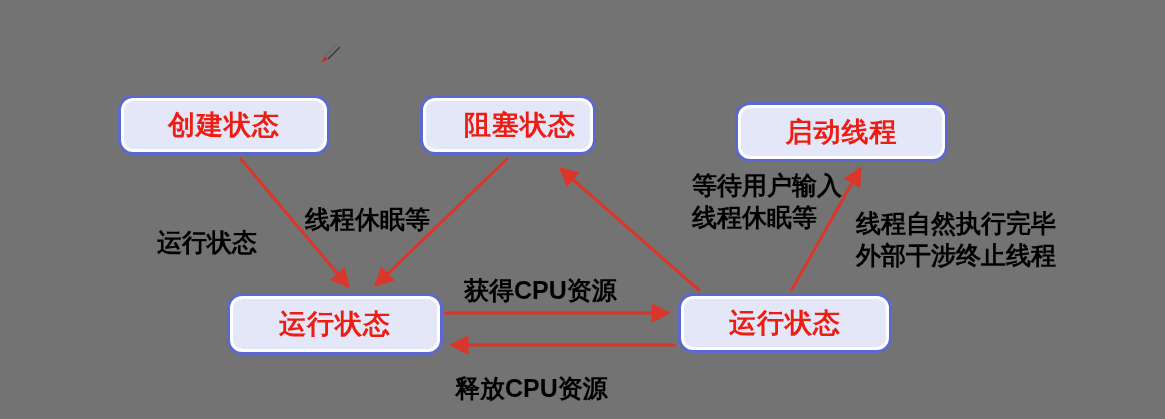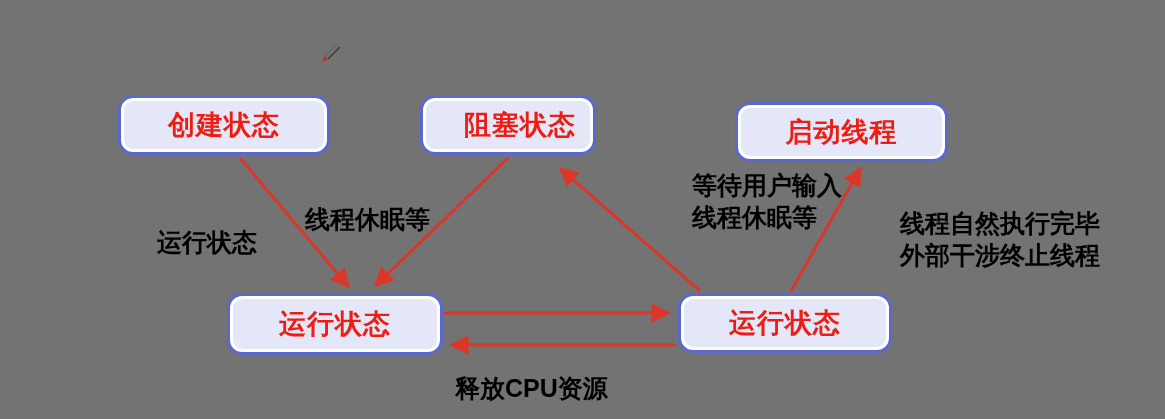--- a/index.html
+++ b/index.html
@@ -80,24 +80,25 @@
   </svg>
 
   <div class="node" style="left:118px; top:95px;  width:212px; height:60px;">创建状态</div>
   <div class="node" style="left:420px; top:95px;  width:176px; height:60px;padding-left:24px;">阻塞状态</div>
   <div class="node" style="left:735px; top:102px; width:213px; height:60px;">启动线程</div>
   <div class="node" style="left:227px; top:293px; width:216px; height:62px;">运行状态</div>
   <div class="node" style="left:678px; top:293px; width:214px; height:60px;">运行状态</div>
 
   <div class="edge-label" style="left:157px; top:226px;">运行状态</div>
   <div class="edge-label" style="left:305px; top:203px;">线程休眠等</div>
+  <div class="edge-label" style="left:464px; top:274px;">获得CPU资源</div>
   <div class="edge-label" style="left:455px; top:372px;text-align:center;">释放CPU资源</div>
   <div class="edge-label" style="left:692px; top:169px;">等待用户输入
 线程休眠等</div>
-  <div class="edge-label" style="left:900px; top:207px;">线程自然执行完毕
+  <div class="edge-label" style="left:856px; top:207px;">线程自然执行完毕
 外部干涉终止线程</div>
 
   <svg id="pen-cursor" viewBox="0 0 30 28">
     <path d="M25 4 L13 16" stroke="#6a6a6a" stroke-width="1.6" fill="none"></path>
     <path d="M28 7 L16 19" stroke="#3a3a3a" stroke-width="1.4" fill="none"></path>
     <path d="M13 16 L16 19 L9 23 Z" fill="#cc2b1f"></path>
   </svg>
 
 </div>
 

